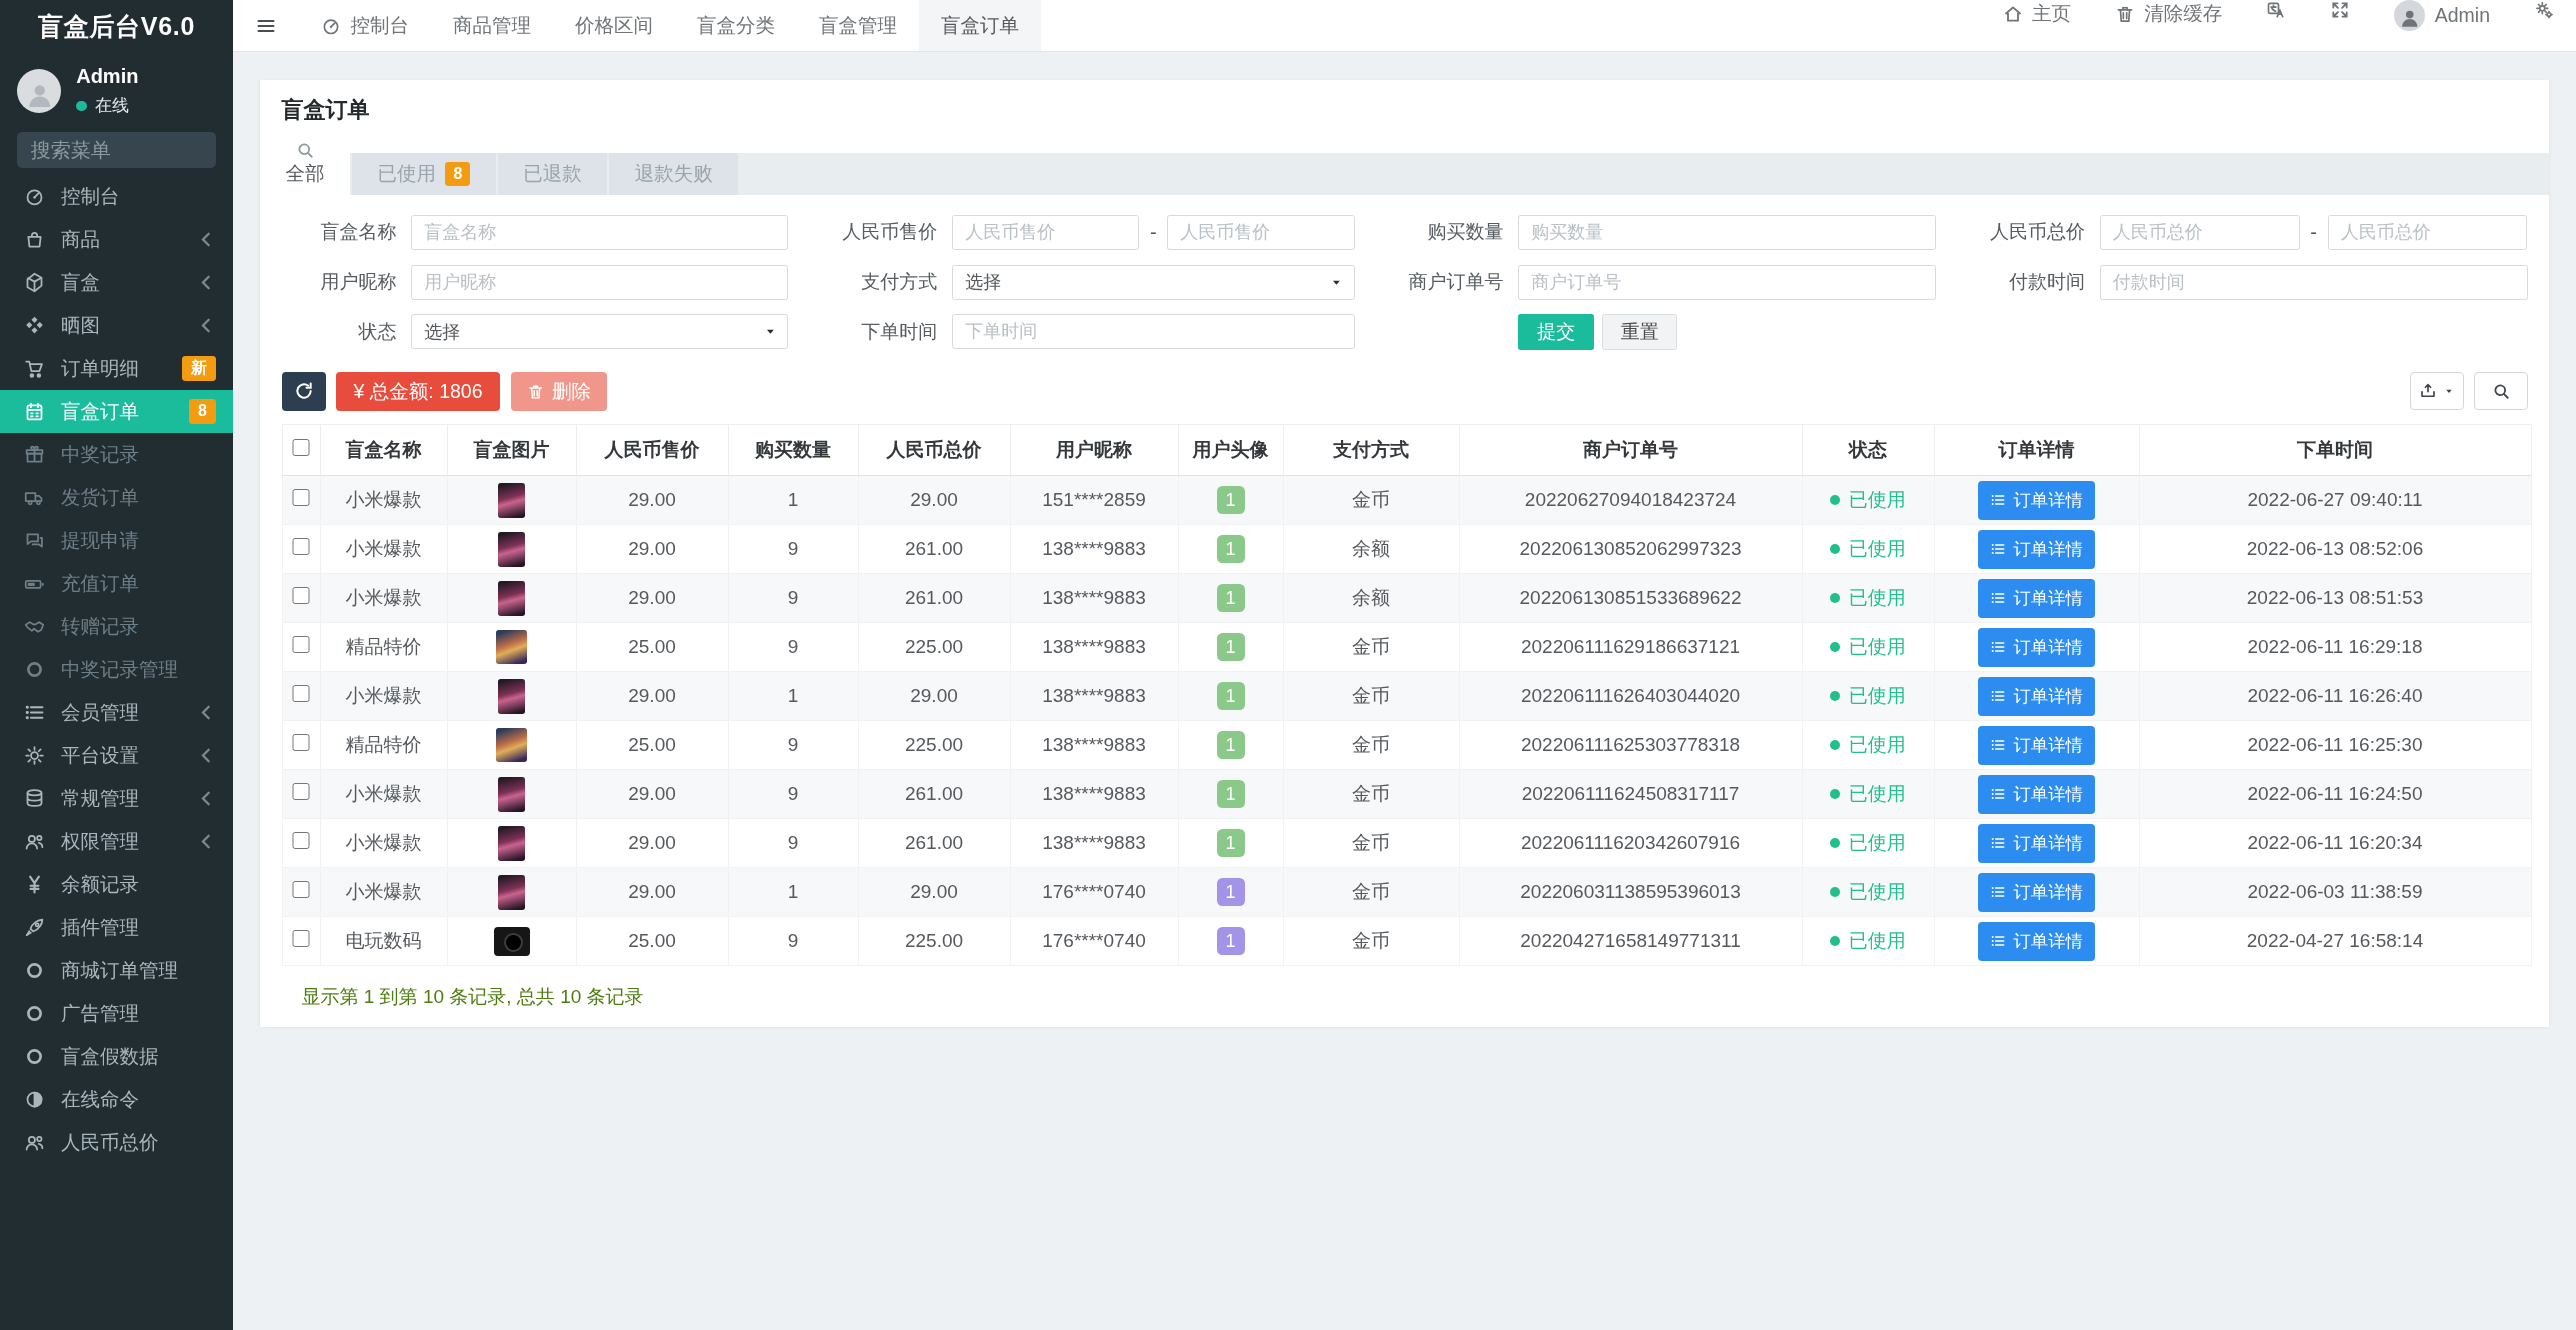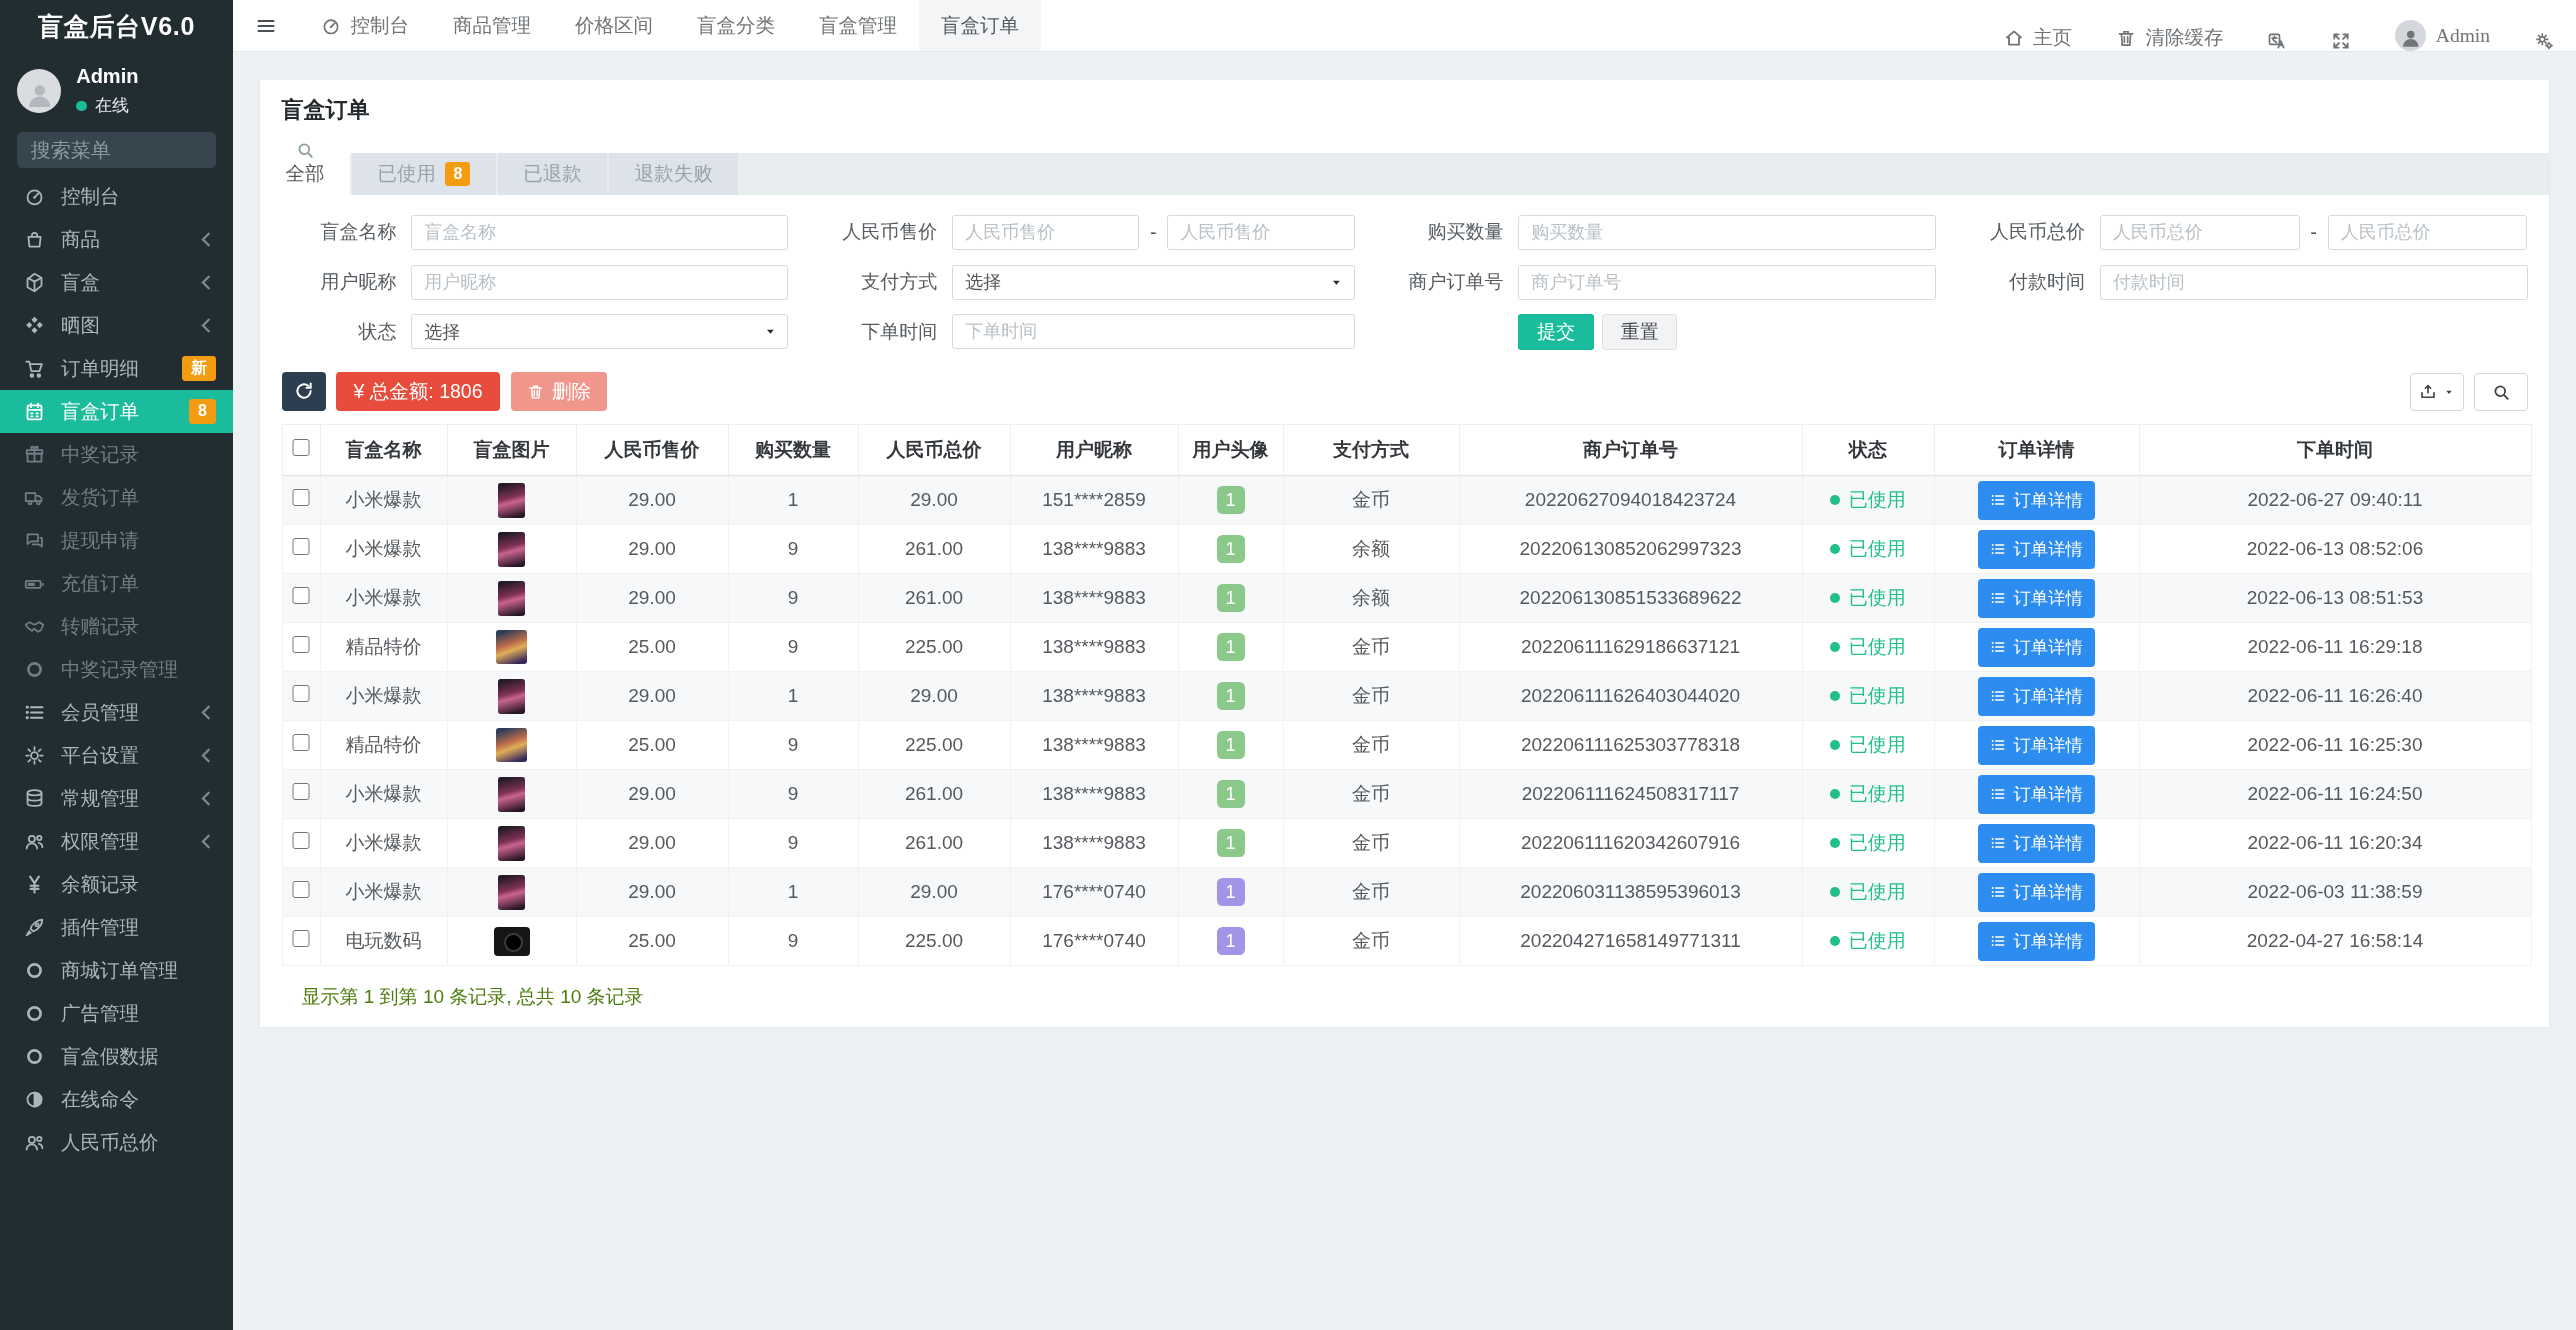--- a/index.html
+++ b/index.html
@@ -36,21 +36,21 @@
 
   
   .topnav { position:absolute; left:233px; right:0; top:0; height:52px; background:#fff;
     border-bottom:0.7px solid #e4e7ea; display:flex; align-items:stretch; z-index:4; }
   .tn-burger { display:flex; align-items:center; padding:0 23px; color:#4a4f54; cursor:pointer; }
   .tn-items { display:flex; align-items:stretch; }
   .tn-item { display:flex; align-items:center; gap:9.4px; padding:0 22px; color:#6f7478;
     font-size:19.5px; cursor:pointer; }
   .tn-item.active { background:#f4f5f6; color:#55595d; }
   .tn-item .ic { color:#6f7478; }
-  .tn-right { margin-left:auto; display:flex; align-items:flex-end;font-family:Liberation Serif, serif; }
+  .tn-right { margin-left:auto; display:flex; align-items:flex-start; }
   .avatar-sm { width:31px; height:31px; border-radius:50%; background:#d4d8dc; color:#aeb4b9;
     display:flex; align-items:center; justify-content:center; overflow:hidden; }
   .avatar-sm .ic { width:21.5px; height:21.5px; margin-top:5.4px; }
 
   
   .content { position:absolute; left:233px; top:52px; right:0; bottom:0; padding:28px 27px; }
   .card { background:#fff; box-shadow:0 1.3px 3.4px rgba(0,0,0,.07); min-height:920px; }
   .card-h { padding:14.8px 21.5px 0; }
   .c-title { font-size:22px; font-weight:700; color:#24292d; }
   .c-sub { margin-top:6.7px; font-size:19px; color:#575f65; }
@@ -75,21 +75,21 @@
     display:flex; align-items:center; padding:0 29.5px 0 12px; font-size:18px; color:#55595d;
     background:#fff; cursor:pointer; }
   .select .ic { position:absolute; right:9.4px; width:14.8px; height:14.8px; color:#2b2b2b; }
   .dash { margin:0 10.7px; color:#555; font-size:20px; }
   .btn-submit { height:36px; padding:0 19px; background:#1abc9c; color:#fff; border:none;
     border-radius:2.7px; font-size:19px; font-family:inherit; cursor:pointer; }
   .btn-reset { height:36px; padding:0 17.4px; background:#f2f3f4; border:0.7px solid #dbdee1;
     color:#46494c; border-radius:2.7px; font-size:19px; font-family:Liberation Sans, sans-serif; margin-left:8px; cursor:pointer; }
 
   
-  .toolbar { display:flex; align-items:flex-end; padding:6.7px 21.5px 13.4px; }
+  .toolbar { display:flex; align-items:flex-start; padding:6.7px 21.5px 13.4px; }
   .tb-refresh { width:44px; height:39px; background:#2c3e50; border:none; border-radius:4px;
     color:#fff; display:flex; align-items:center; justify-content:center; cursor:pointer; }
   .tb-total { margin-left:10.7px; height:39px; background:#e74c3c; color:#fff; border:none;
     border-radius:4px; display:flex; align-items:center; padding:0 17.4px; font-size:19.5px; cursor:pointer; }
   .tb-del { margin-left:10.7px; height:39px; background:#f0968b; color:#fff; border:none;
     border-radius:4px; display:flex; align-items:center; gap:8px; padding:0 16px; font-size:19.5px; }
   .tb-del .ic { width:17.4px; height:17.4px; }
   .tb-right { margin-left:auto; display:flex; gap:9.4px; }
   .tb-btn { min-width:54px; height:38px; background:#fff; border:0.7px solid #d3d7da; border-radius:4px;
     display:flex; align-items:center; justify-content:center; color:#3f4347; gap:5.4px; cursor:pointer; }

